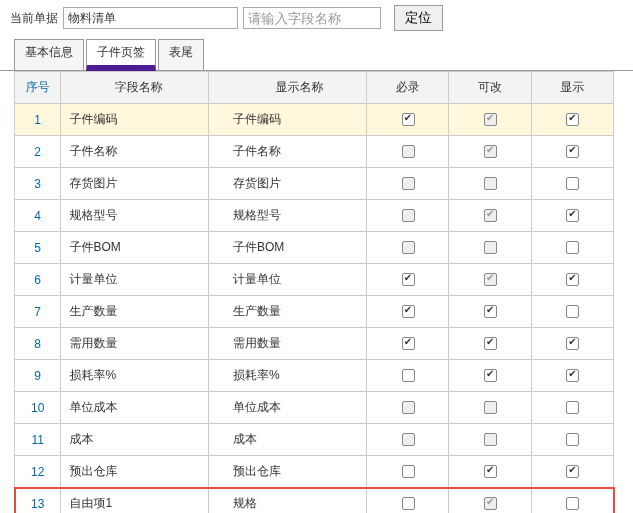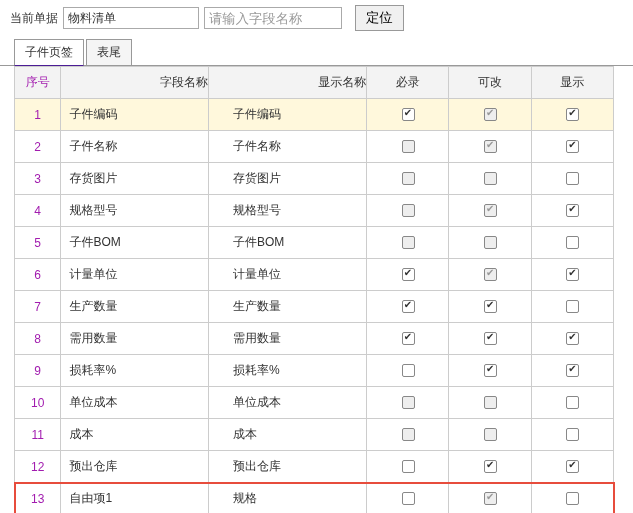--- a/index.html
+++ b/index.html
@@ -1,30 +1,30 @@
 <!DOCTYPE html>
 <html><head>
   <meta charset="utf-8">
   <style>
     * { box-sizing: border-box; }
     body { margin: 0; font-family: "Microsoft YaHei", Arial, sans-serif; font-size: 12px; color: #333; background: #fff; }
     .wrap { width: 633px; }
     .topbar { display: flex; align-items: center; padding: 5px 10px; gap: 5px; }
     .topbar label { }
-    .display-val { border: 1px solid #aaa; height: 22px; padding: 2px 4px; width: 136px; background: #fff; }
+    .display-val { border: 1px solid #aaa; height: 22px; padding: 2px 4px; width: 175px; background: #fff; }
     .search-input { border: 1px solid #aaa; height: 22px; padding: 2px 4px; width: 138px; color: #999; }
     .search-input::placeholder { color: #999; }
     .locate-btn { border: 1px solid #999; background: #f0f0f0; padding: 3px 10px; cursor: pointer; margin-left: 8px; text-align: center; }
     .tabbar { display: flex; padding: 0 14px; border-bottom: 1px solid #999; margin-top: 3px; }
     .tab { border: 1px solid #999; padding: 4px 10px; margin-right: 2px; margin-bottom: -1px; background: #f5f5f5; cursor: pointer; }
-    .tab.active { background: #fff; border-bottom: 1px solid #4c1d95; }
+    .tab.active { background: #fff; border-bottom: 6px solid #4c1d95; }
     table { border-collapse: collapse; width: 600px; margin: 0 14px; }
     th, td { border: 1px solid #ccc; padding: 0; height: 32px; }
-    th { background: #f3f3f3; font-weight: normal; text-align: right; }
-    .col-seq { width: 44px; text-align: center; color: #a21caf; }
+    th { background: #f3f3f3; font-weight: normal; text-align: center; }
+    .col-seq { width: 44px; text-align: center; color: #0369a1; }
     .col-field { width: 140px; padding-left: 8px; }
     .col-disp { width: 150px; padding-left: 24px; }
     .col-chk { width: 78px; text-align: center; }
     tr.sel td { background: #fff8dc; }
     tr.hl td { box-shadow: inset 0 0 0 2px rgba(231,76,60,0); }
     tr.hl { outline: 2px solid #e74c3c; outline-offset: -1px; }
     .chk { appearance: none; -webkit-appearance: none; width: 13px; height: 13px; border: 1px solid #888; border-radius: 2px; background: #fff; vertical-align: middle; position: relative; }
     .chk:checked::after { content: "✔"; position: absolute; font-size: 10px; top: -2px; left: 1px; color: #333; }
     .chk:disabled { background: #eee; }
     .chk:disabled:checked::after { color: #999; }
@@ -34,20 +34,21 @@
 
 <div class="wrap">
   <div class="topbar">
     <label>当前单据</label>
     <div class="display-val">物料清单</div>
     <input class="search-input" placeholder="请输入字段名称" style="">
     <button class="locate-btn">定位</button>
   </div>
 
   <div class="tabbar" id="tabbar">
+      <div class="tab">基本信息</div>
       <div class="tab active">子件页签</div>
       <div class="tab">表尾</div>
     </div>
 
   <table>
     <thead>
       <tr>
         <th class="col-seq">序号</th>
         <th class="col-field">字段名称</th>
         <th class="col-disp">显示名称</th>

